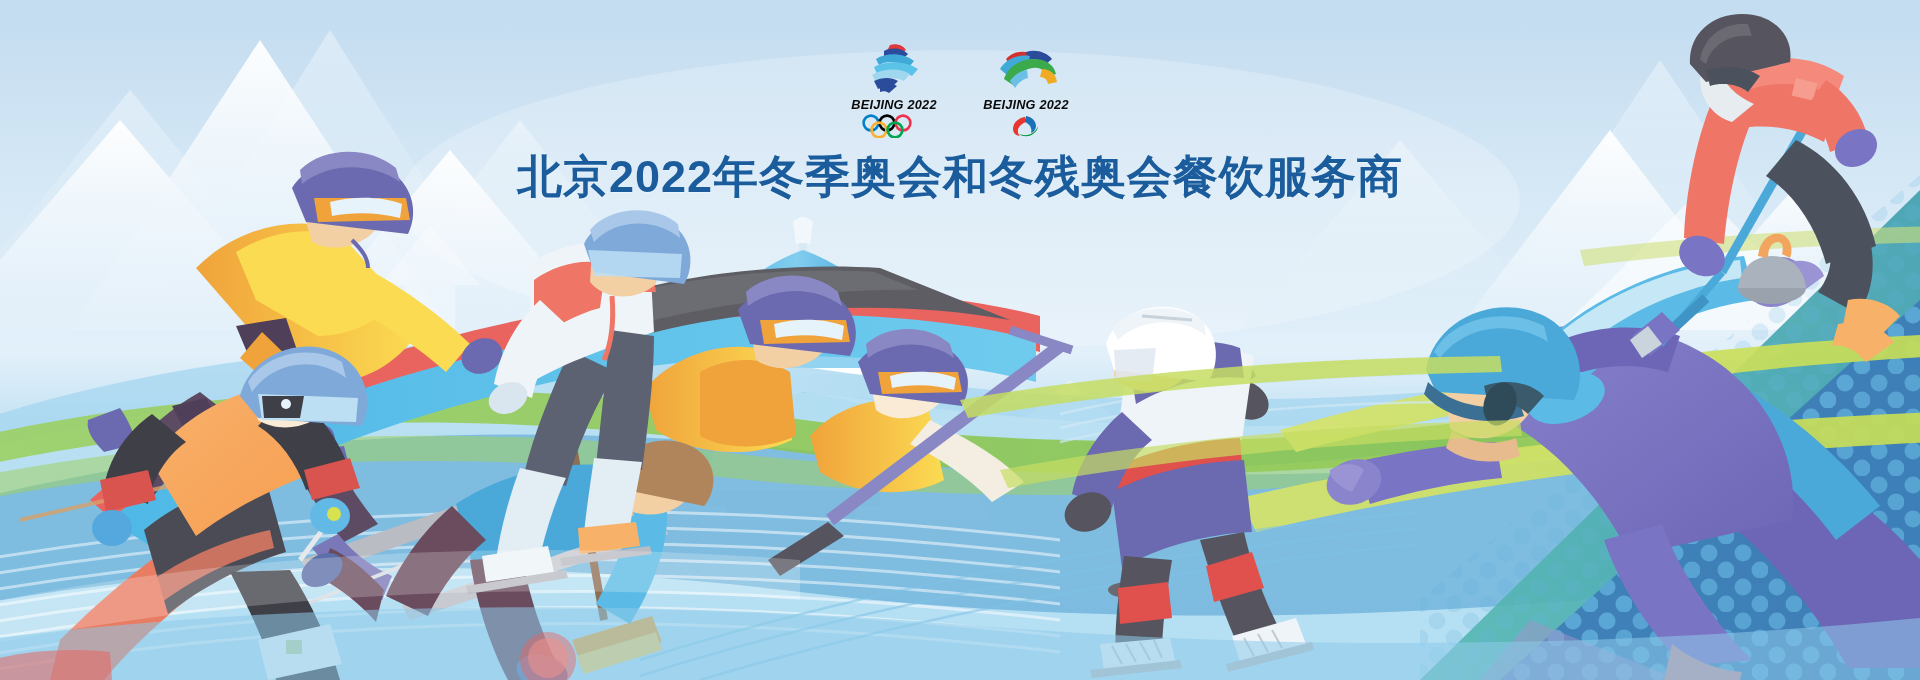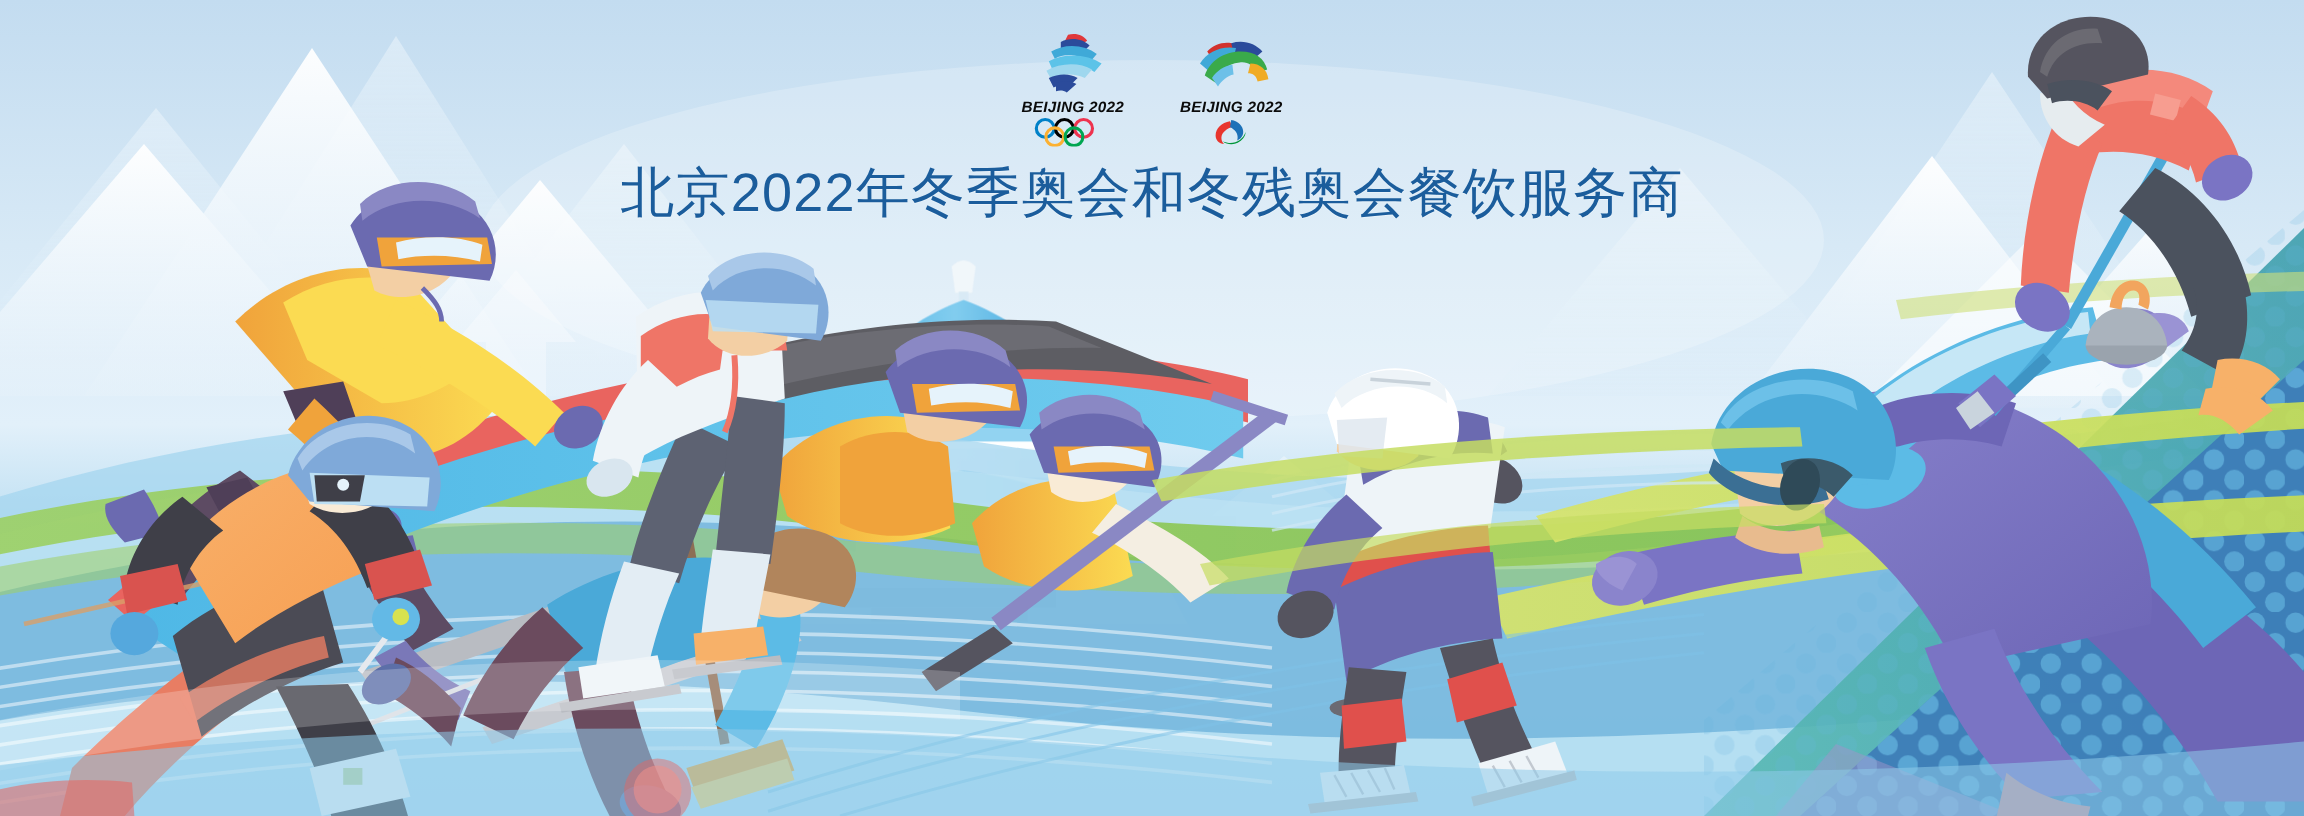--- a/index.html
+++ b/index.html
@@ -13,21 +13,21 @@
     height: 680px;
     overflow: hidden;
     background: linear-gradient(180deg, #c3dcf0 0%, #cfe3f3 22%, #dcecf8 40%, #bfdef0 58%, #8fcbe8 78%, #8ecbe9 100%);
   }
   .layer { position: absolute; top: 0; left: 0; width: 1920px; height: 680px; }
   .layer svg { display: block; width: 1920px; height: 680px; }
 
   
   #header-block {
     position: absolute;
-    top: 1px; left: 0; width: 1920px;
+    top: 17px; left: 0; width: 1920px;
     z-index: 40;
     text-align: center;
     pointer-events: none;
   }
   #emblem-row {
     display: flex;
     justify-content: center;
     align-items: flex-start;
     gap: 36px;
     padding-top: 24px;
@@ -41,21 +41,21 @@
     font-size: 12.5px;
     letter-spacing: 0.2px;
     color: #0b0b0b;
     margin-top: 1px;
     transform: scaleX(1.02);
     white-space: nowrap;
   }
   #page-title {
     margin-top: 14px;
     font-family: "Liberation Sans", sans-serif;
-    font-weight: 400;
+    font-weight: 700;
     font-size: 45px;
     letter-spacing: 1px;
     color: #1b5d9c;
     text-shadow: 0 1px 0 rgba(255,255,255,0.35);
     line-height: 1.1;
   }
 </style>
 </head>
 <body>
 

